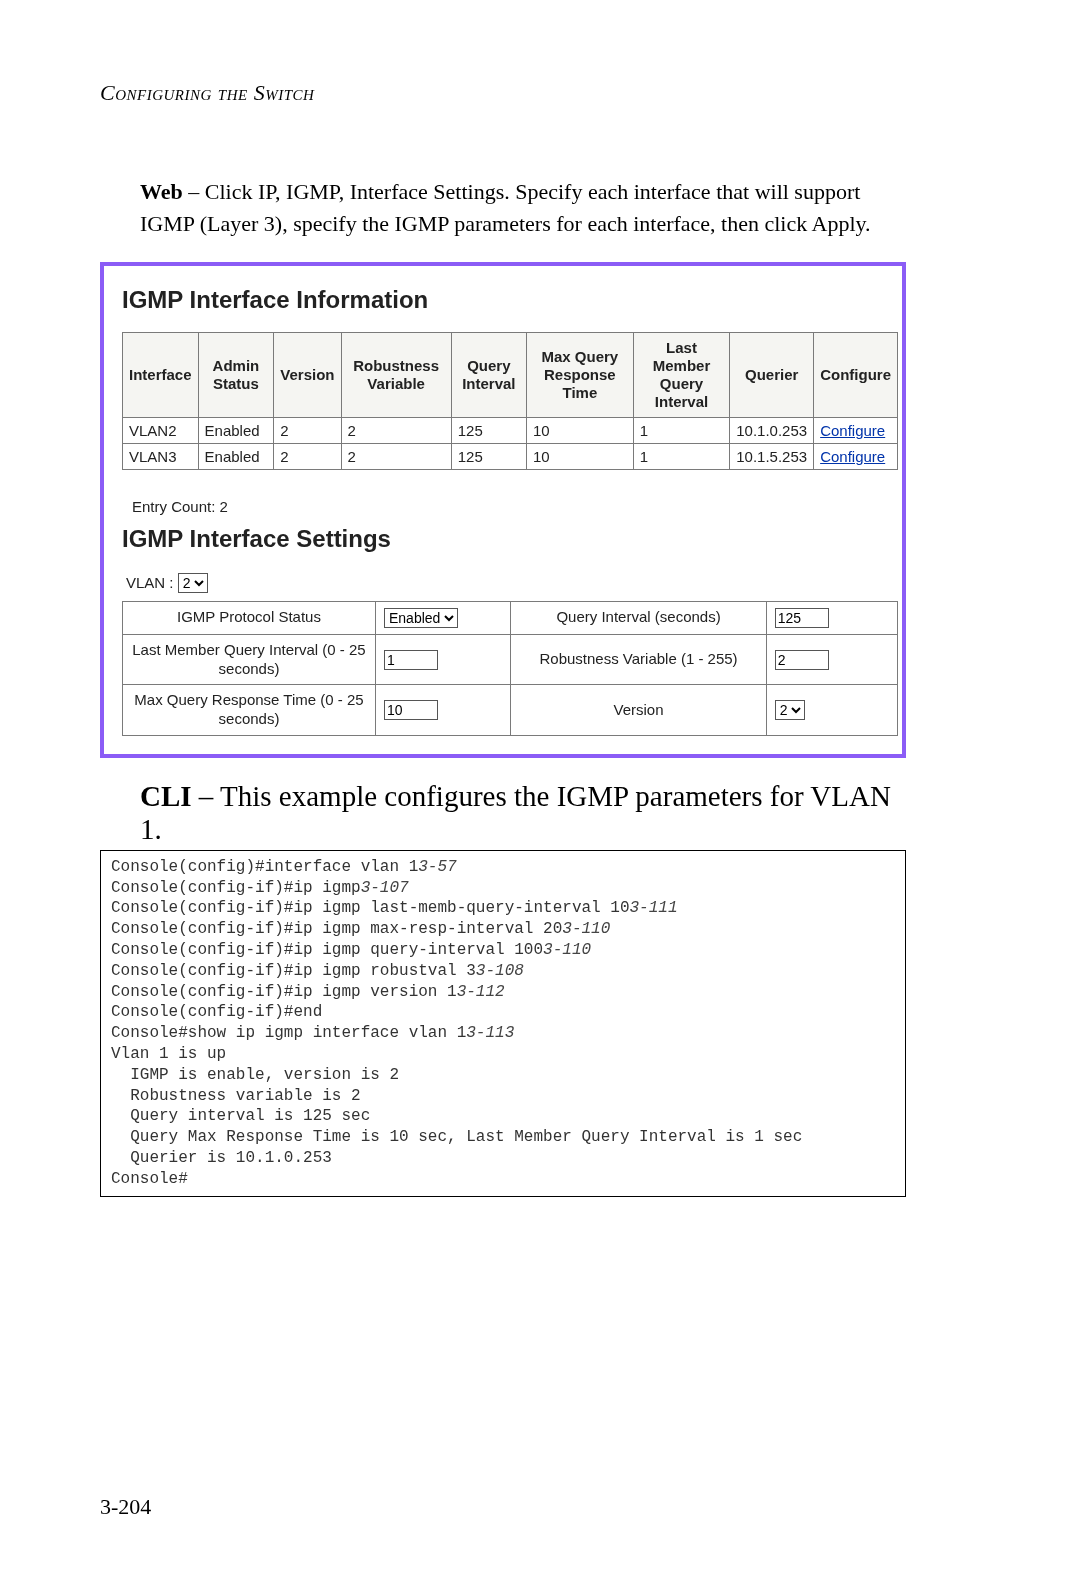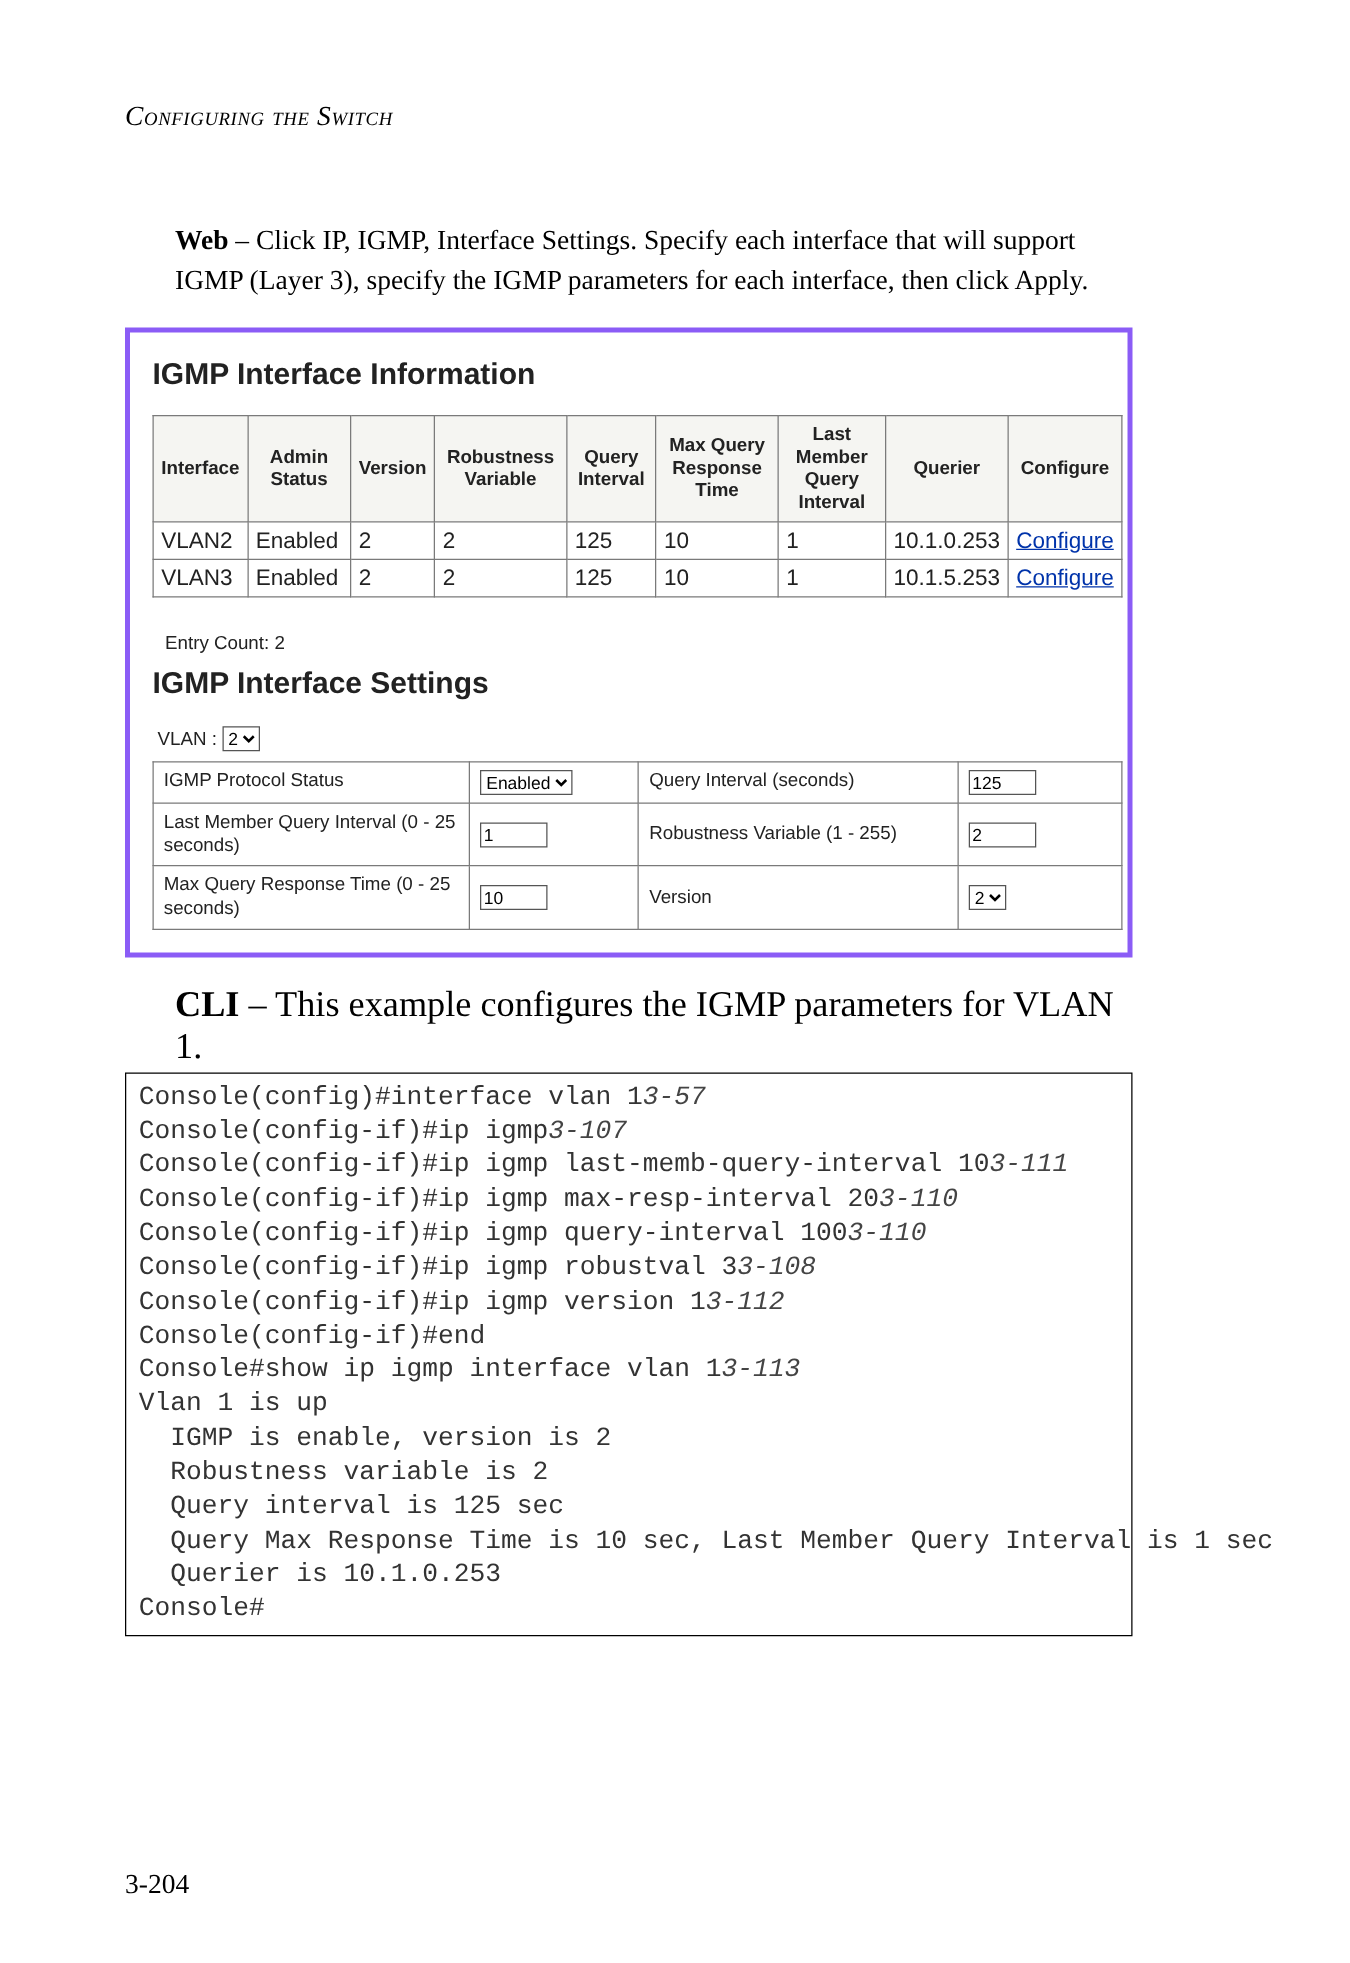--- a/index.html
+++ b/index.html
@@ -58,21 +58,21 @@
     background: #f5f5f2;
     font-weight: bold;
     padding: 6px 6px;
     text-align: center;
     vertical-align: middle;
     line-height: 1.2;
   }
   .info-table td {
     border: 1px solid #7a7a7a;
     padding: 4px 6px;
-    font-size: 18px;
+    font-size: 15px;
     text-align: left;
   }
   .config-link {
     color: #0033aa;
     text-decoration: underline;
     cursor: pointer;
   }
   .entry-count {
     margin: 28px 0 10px 10px;
     font-size: 15px;
@@ -92,20 +92,21 @@
     font-size: 15px;
   }
   .settings-table td {
     border: 1px solid #7a7a7a;
     padding: 6px 8px;
     vertical-align: middle;
   }
   .settings-table td.label-cell {
     width: 280px;
     line-height: 1.25;
+    text-align: center;
   }
   .settings-table td.input-cell {
     width: 130px;
   }
   .settings-table input[type="text"] {
     width: 48px;
     font-size: 14px;
     border: 1px solid #555;
     padding: 1px 2px;
     background: #fff;
@@ -119,21 +120,21 @@
 
   .cli-intro {
     margin: 22px 0 4px 40px;
     font-size: 29px;
     font-family: Georgia, serif;
   }
   .cli-box {
     border: 1px solid #000;
     padding: 6px 10px;
     font-family: "Courier New", Courier, monospace;
-    font-size: 21px;
+    font-size: 16px;
     white-space: pre;
     line-height: 1.3;
     color: #333;
   }
   .cli-box .ref {
     font-style: italic;
     color: #444;
   }
   .page-number {
     position: absolute;

